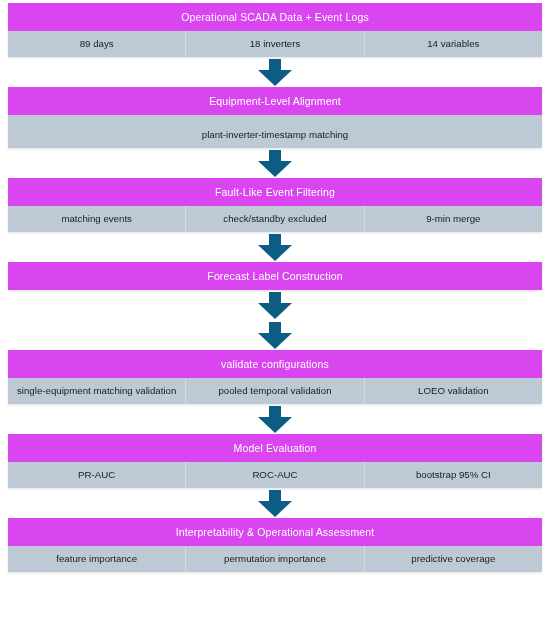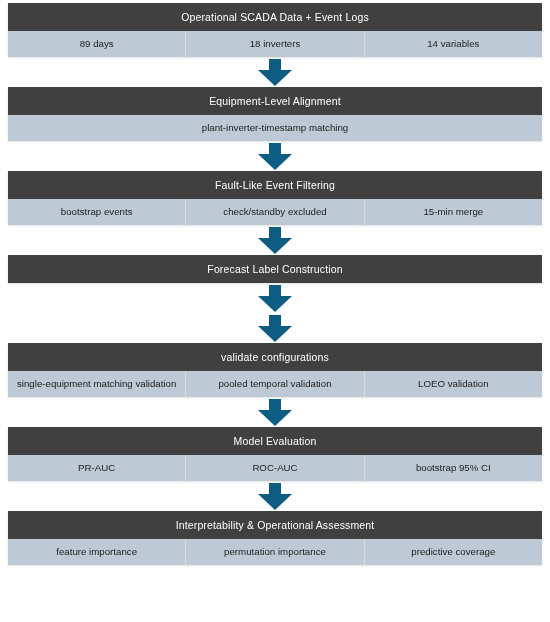--- a/index.html
+++ b/index.html
@@ -20,21 +20,21 @@
     padding-top: 3px;
     box-sizing: border-box;
   }
 
   .stage {
     width: 100%;
     box-shadow: 0 1px 2px rgba(0,0,0,0.12);
   }
 
   .stage-header {
-    background: #404040;
+    background: #d946ef;
     color: #ffffff;
     font-size: 10.5px;
     letter-spacing: 0.15px;
     height: 28px;
     line-height: 28px;
     text-align: center;
     white-space: nowrap;
     overflow: hidden;
   }
 
@@ -55,20 +55,21 @@
     display: flex;
     align-items: center;
     justify-content: center;
     border-right: 1px solid #d3dce4;
   }
   .stage-cell:last-child {
     border-right: none;
   }
   .stage-body.single .stage-cell {
     border-right: none;
+    margin-top: 7px;
   }
 
   .connector {
     height: 30px;
     display: flex;
     align-items: center;
     justify-content: center;
   }
   .arrow {
     display: block;
@@ -98,23 +99,23 @@
       </div>
     </div>
     <div class="connector">
       <svg class="arrow" width="36" height="27" viewBox="0 0 36 27">
         <path d="M12 0 H24 V11 H35 L18 27 L1 11 H12 Z" fill="#0d5c83"></path>
       </svg>
     </div>
     <div class="stage">
       <div class="stage-header">Fault-Like Event Filtering</div>
       <div class="stage-body">
-        <div class="stage-cell">bootstrap events</div>
+        <div class="stage-cell">matching events</div>
         <div class="stage-cell">check/standby excluded</div>
-        <div class="stage-cell">15-min merge</div>
+        <div class="stage-cell">9-min merge</div>
       </div>
     </div>
     <div class="connector">
       <svg class="arrow" width="36" height="27" viewBox="0 0 36 27">
         <path d="M12 0 H24 V11 H35 L18 27 L1 11 H12 Z" fill="#0d5c83"></path>
       </svg>
     </div>
     <div class="stage">
       <div class="stage-header">Forecast Label Construction</div>
     </div>

